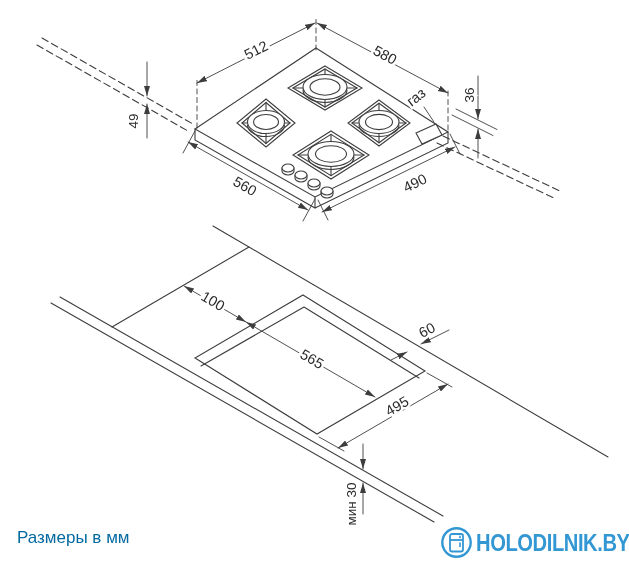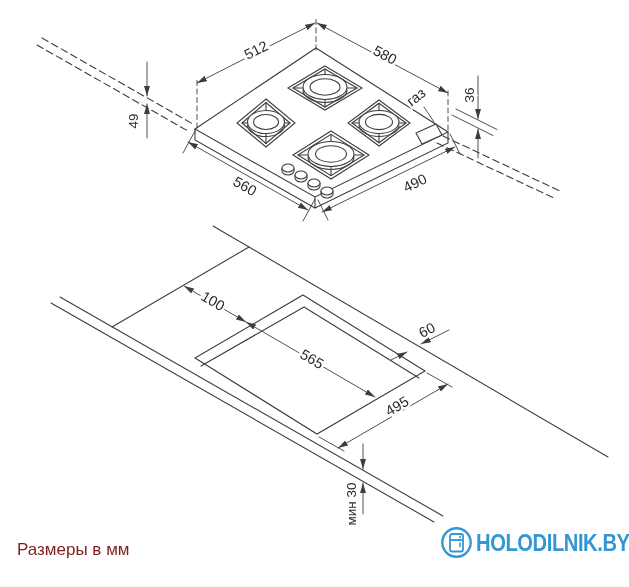--- a/index.html
+++ b/index.html
@@ -16,21 +16,21 @@
     font-size:14.5px;
     fill:#2b2b2b;
     stroke:#ffffff;
     stroke-width:5px;
     paint-order:stroke;
     text-anchor:middle;
   }
   .dimtext.small{font-size:13.5px;}
   #units-note{
     position:absolute;left:17px;top:528px;
-    font-size:17px;color:#7f1d1d;margin-top:12px;
+    font-size:17px;color:#0369a1;
   }
   #logo{
     position:absolute;left:440px;top:526px;
     display:flex;align-items:center;gap:3px;
   }
   #logo-text{
     font-size:24px;font-weight:bold;
     letter-spacing:-0.5px;
     transform:scaleX(0.84);
     transform-origin:left center;

